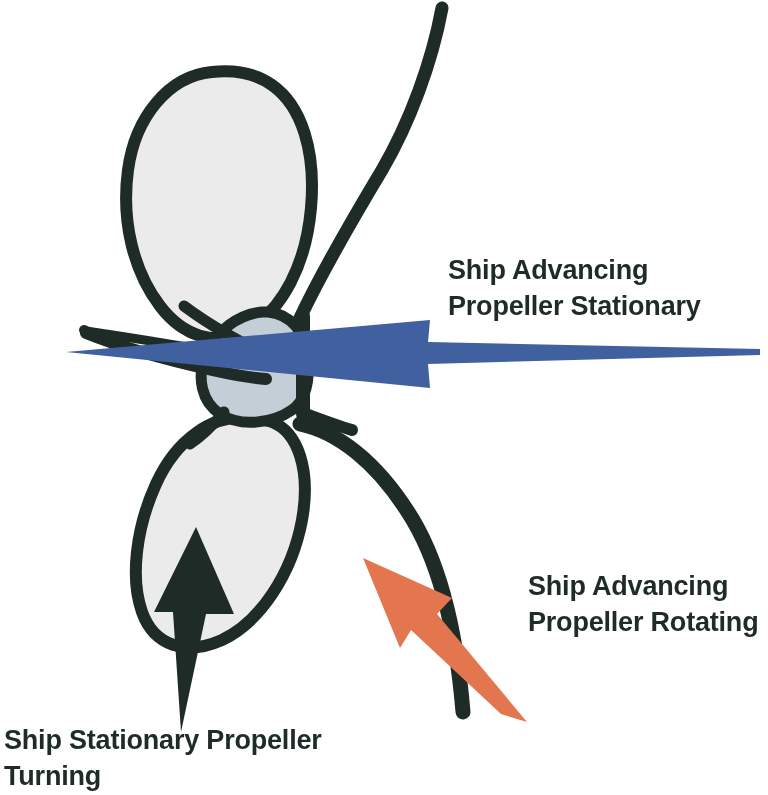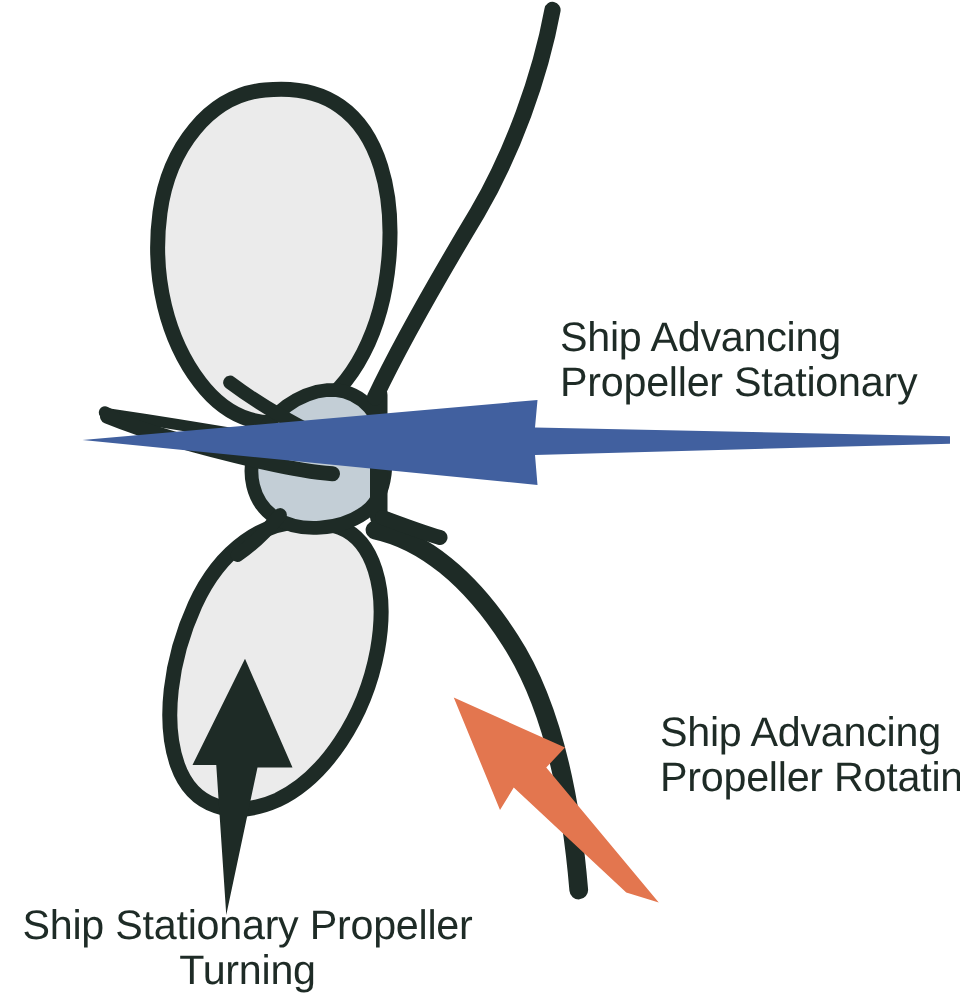--- a/index.html
+++ b/index.html
@@ -21,38 +21,37 @@
   #stage svg {
     position: absolute;
     top: 0;
     left: 0;
     display: block;
   }
   .diagram-label {
     position: absolute;
     color: #1e2b26;
     font-family: "Liberation Sans", sans-serif;
-    font-size: 33px;
+    font-size: 27px;
     line-height: 36px;
     letter-spacing: -0.2px;
     white-space: pre;
-    font-weight: 400;
+    font-weight: 700;
   }
   #label-ship-advancing-propeller-stationary {
     left: 448px;
     top: 252px;
   }
   #label-ship-advancing-propeller-rotating {
     left: 528px;
     top: 568px;
   }
   #label-ship-stationary-propeller-turning {
-    left: 18px;
+    left: 4px;
     top: 722px;
-    text-align: center;
   }
 </style>
 </head>
 <body>
 
 <div id="stage">
 
   <svg width="768" height="795" viewBox="0 0 768 795" xmlns="http://www.w3.org/2000/svg">
 
     <g>

